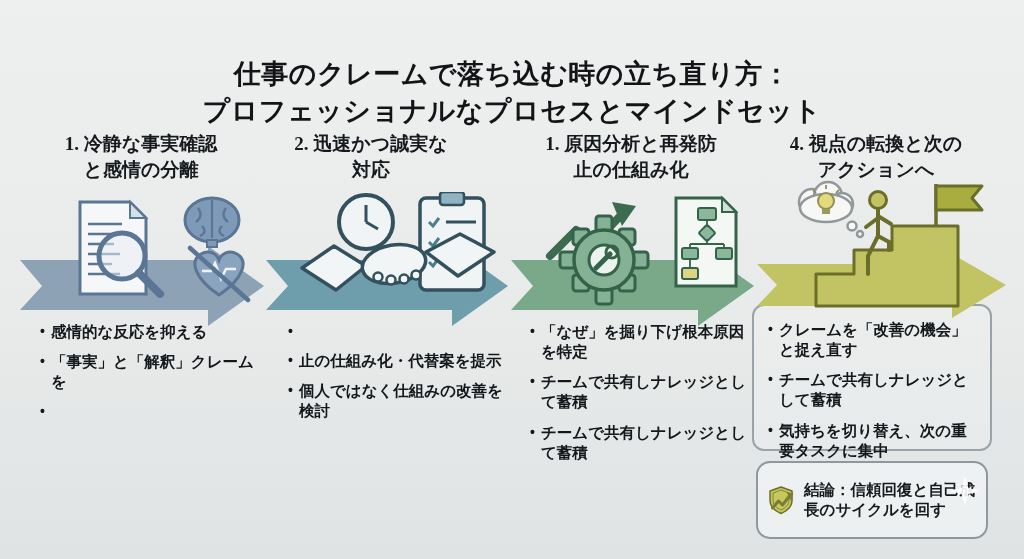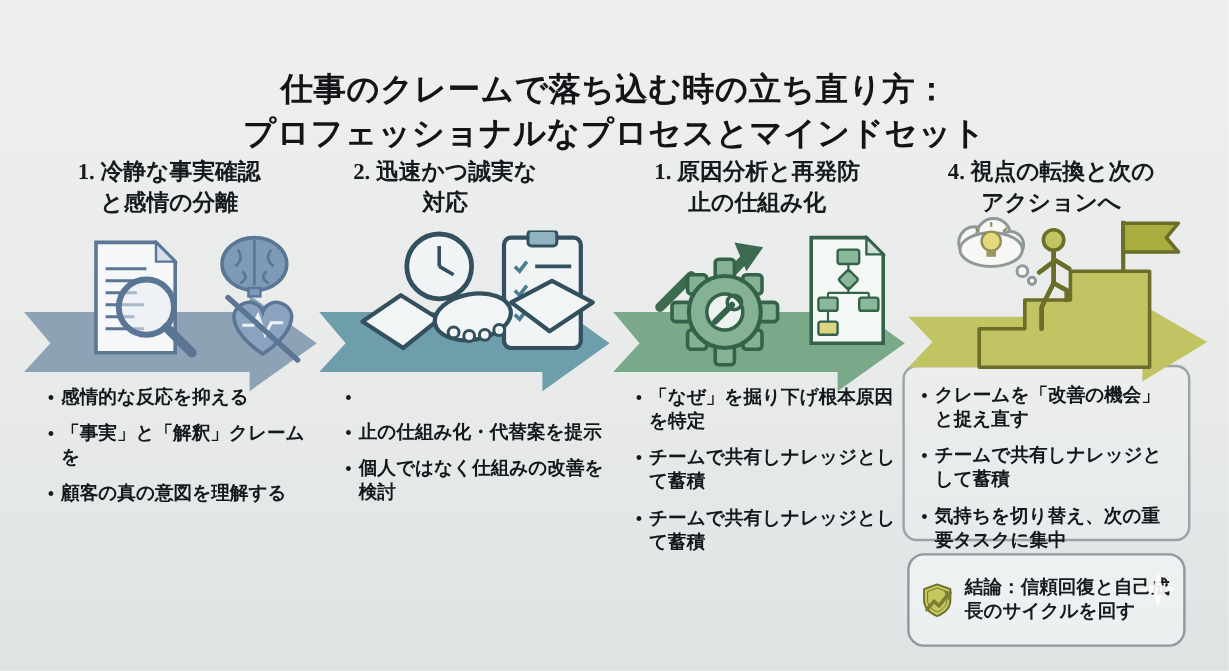--- a/index.html
+++ b/index.html
@@ -217,21 +217,20 @@
   <div class="bullet">
       <span class="dot">•</span>
       <span class="txt">感情的な反応を抑える</span>
     </div>
   <div class="bullet">
       <span class="dot">•</span>
       <span class="txt">「事実」と「解釈」クレームを</span>
     </div>
   <div class="bullet">
       <span class="dot">•</span>
-      <span class="txt">顧客の真の意図を理解する</span>
     </div>
 </div>
 <div id="blist2" class="abs bullets">
   <div class="bullet">
       <span class="dot">•</span>
     </div>
   <div class="bullet">
       <span class="dot">•</span>
       <span class="txt">止の仕組み化・代替案を提示</span>
     </div>

